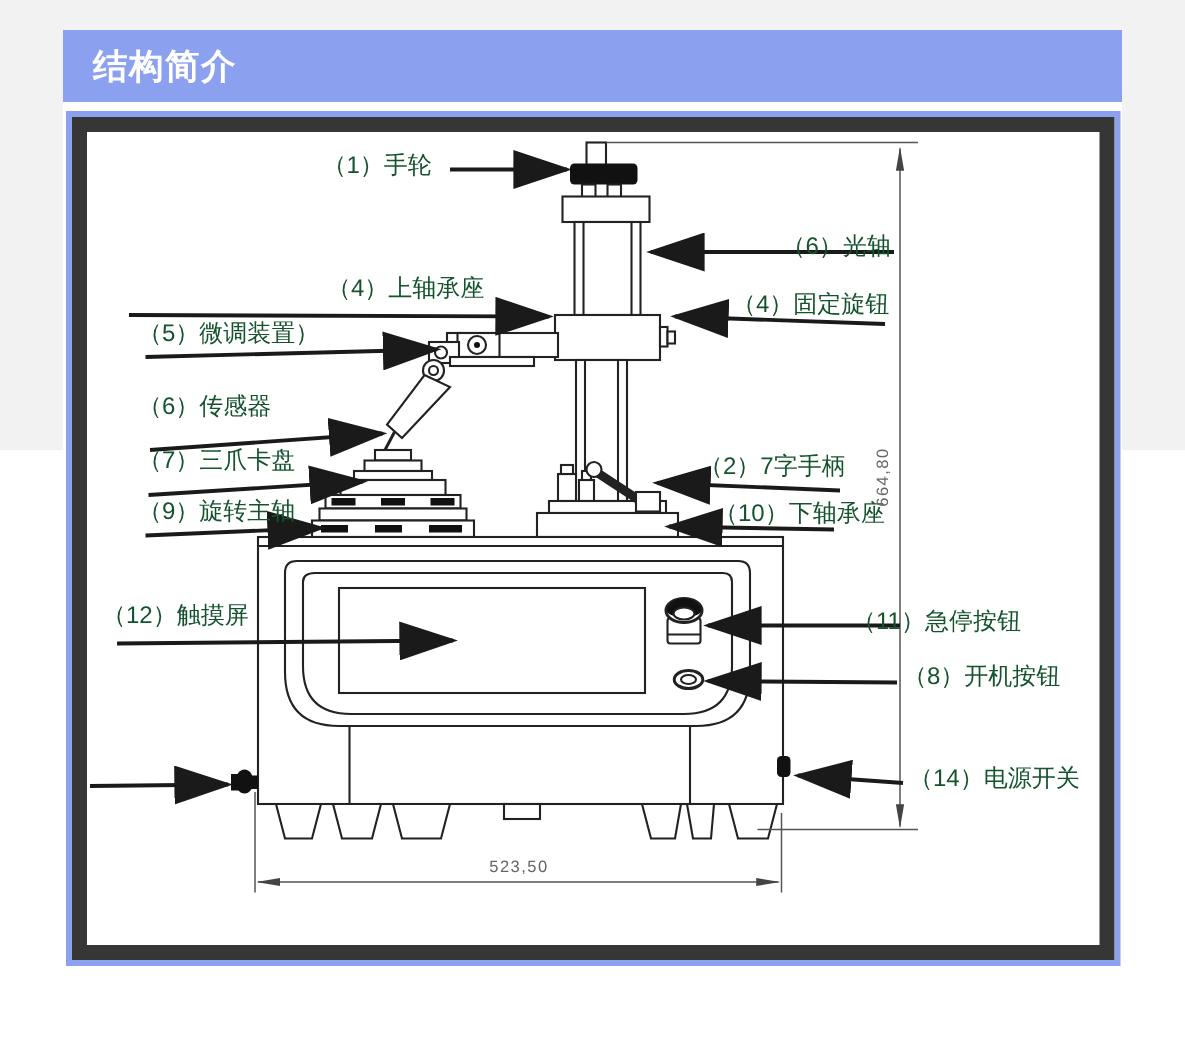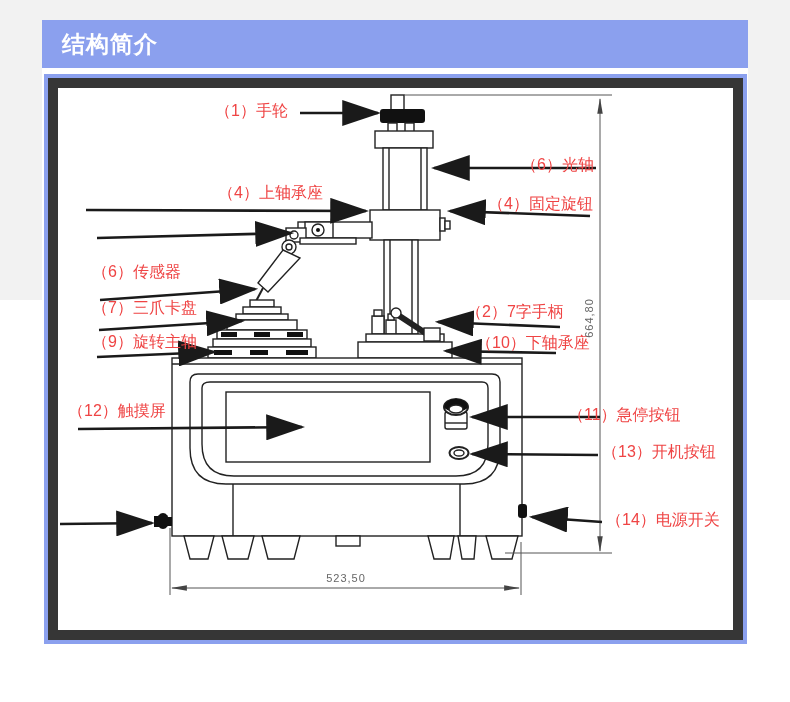--- a/index.html
+++ b/index.html
@@ -6,21 +6,21 @@
   .page{position:relative;width:790px;height:702px;background:#fff;overflow:hidden;}
   .bg-top{position:absolute;left:0;top:0;width:790px;height:20px;background:#f2f2f2;}
   .bg-left{position:absolute;left:0;top:0;width:42px;height:300px;background:#f2f2f2;}
   .bg-right{position:absolute;left:748px;top:0;width:42px;height:300px;background:#f2f2f2;}
   .header{position:absolute;left:42px;top:20px;width:706px;height:48px;background:#8ba0ee;color:#fff;
           display:flex;align-items:center;padding-left:20px;box-sizing:border-box;
           font-size:23px;font-weight:bold;letter-spacing:1px;font-family:Liberation Serif, serif;}
   .frame{position:absolute;left:44px;top:74px;width:703px;height:570px;box-sizing:border-box;border:4px solid #8ba0ee;}
   .frame-inner{position:absolute;left:0;top:0;right:0;bottom:0;border:10px solid #363636;background:#fff;}
   svg.drawing{position:absolute;left:0;top:0;width:790px;height:702px;}
-  .label{position:absolute;font-size:16px;line-height:19px;color:#ef4444;white-space:nowrap;}
+  .label{position:absolute;font-size:16px;line-height:19px;color:#14532d;white-space:nowrap;}
   .dim{position:absolute;font-size:11px;color:#666;white-space:nowrap;letter-spacing:1px;}
   .dim-v{transform:translate(-50%,-50%) rotate(-90deg);}
   .dim-h{transform:translateX(-50%);}
 </style>
 </head>
 <body>
 
 <div class="page">
 
   <div class="bg-top"></div>
@@ -194,26 +194,27 @@
       <line x1="598" y1="455" x2="472" y2="454" marker-end="url(#ah)"></line>
       <line x1="602" y1="522" x2="532" y2="517" marker-end="url(#ah)"></line>
       <line x1="60" y1="524" x2="152" y2="523" marker-end="url(#ah)"></line>
     </g>
   </svg>
 
   <div class="label" style="left:215px;top:101px">（1）手轮</div>
   <div class="label" style="left:521px;top:155px">（6）光轴</div>
   <div class="label" style="left:218px;top:183px">（4）上轴承座</div>
   <div class="label" style="left:488px;top:194px">（4）固定旋钮</div>
+  <div class="label" style="left:92px;top:213px">（5）微调装置）</div>
   <div class="label" style="left:92px;top:262px">（6）传感器</div>
   <div class="label" style="left:92px;top:298px">（7）三爪卡盘</div>
   <div class="label" style="left:92px;top:332px">（9）旋转主轴</div>
   <div class="label" style="left:466px;top:302px">（2）7字手柄</div>
   <div class="label" style="left:476px;top:333px">（10）下轴承座</div>
   <div class="label" style="left:568px;top:405px">（11）急停按钮</div>
   <div class="label" style="left:68px;top:401px">（12）触摸屏</div>
-  <div class="label" style="left:602px;top:442px">（13）开机按钮</div>
+  <div class="label" style="left:602px;top:442px">（8）开机按钮</div>
   <div class="label" style="left:606px;top:510px">（14）电源开关</div>
 
   <div class="dim dim-v" style="left:589px;top:318px">664,80</div>
   <div class="dim dim-h" style="left:346px;top:572px">523,50</div>
 
 </div>
 
 </body></html>

